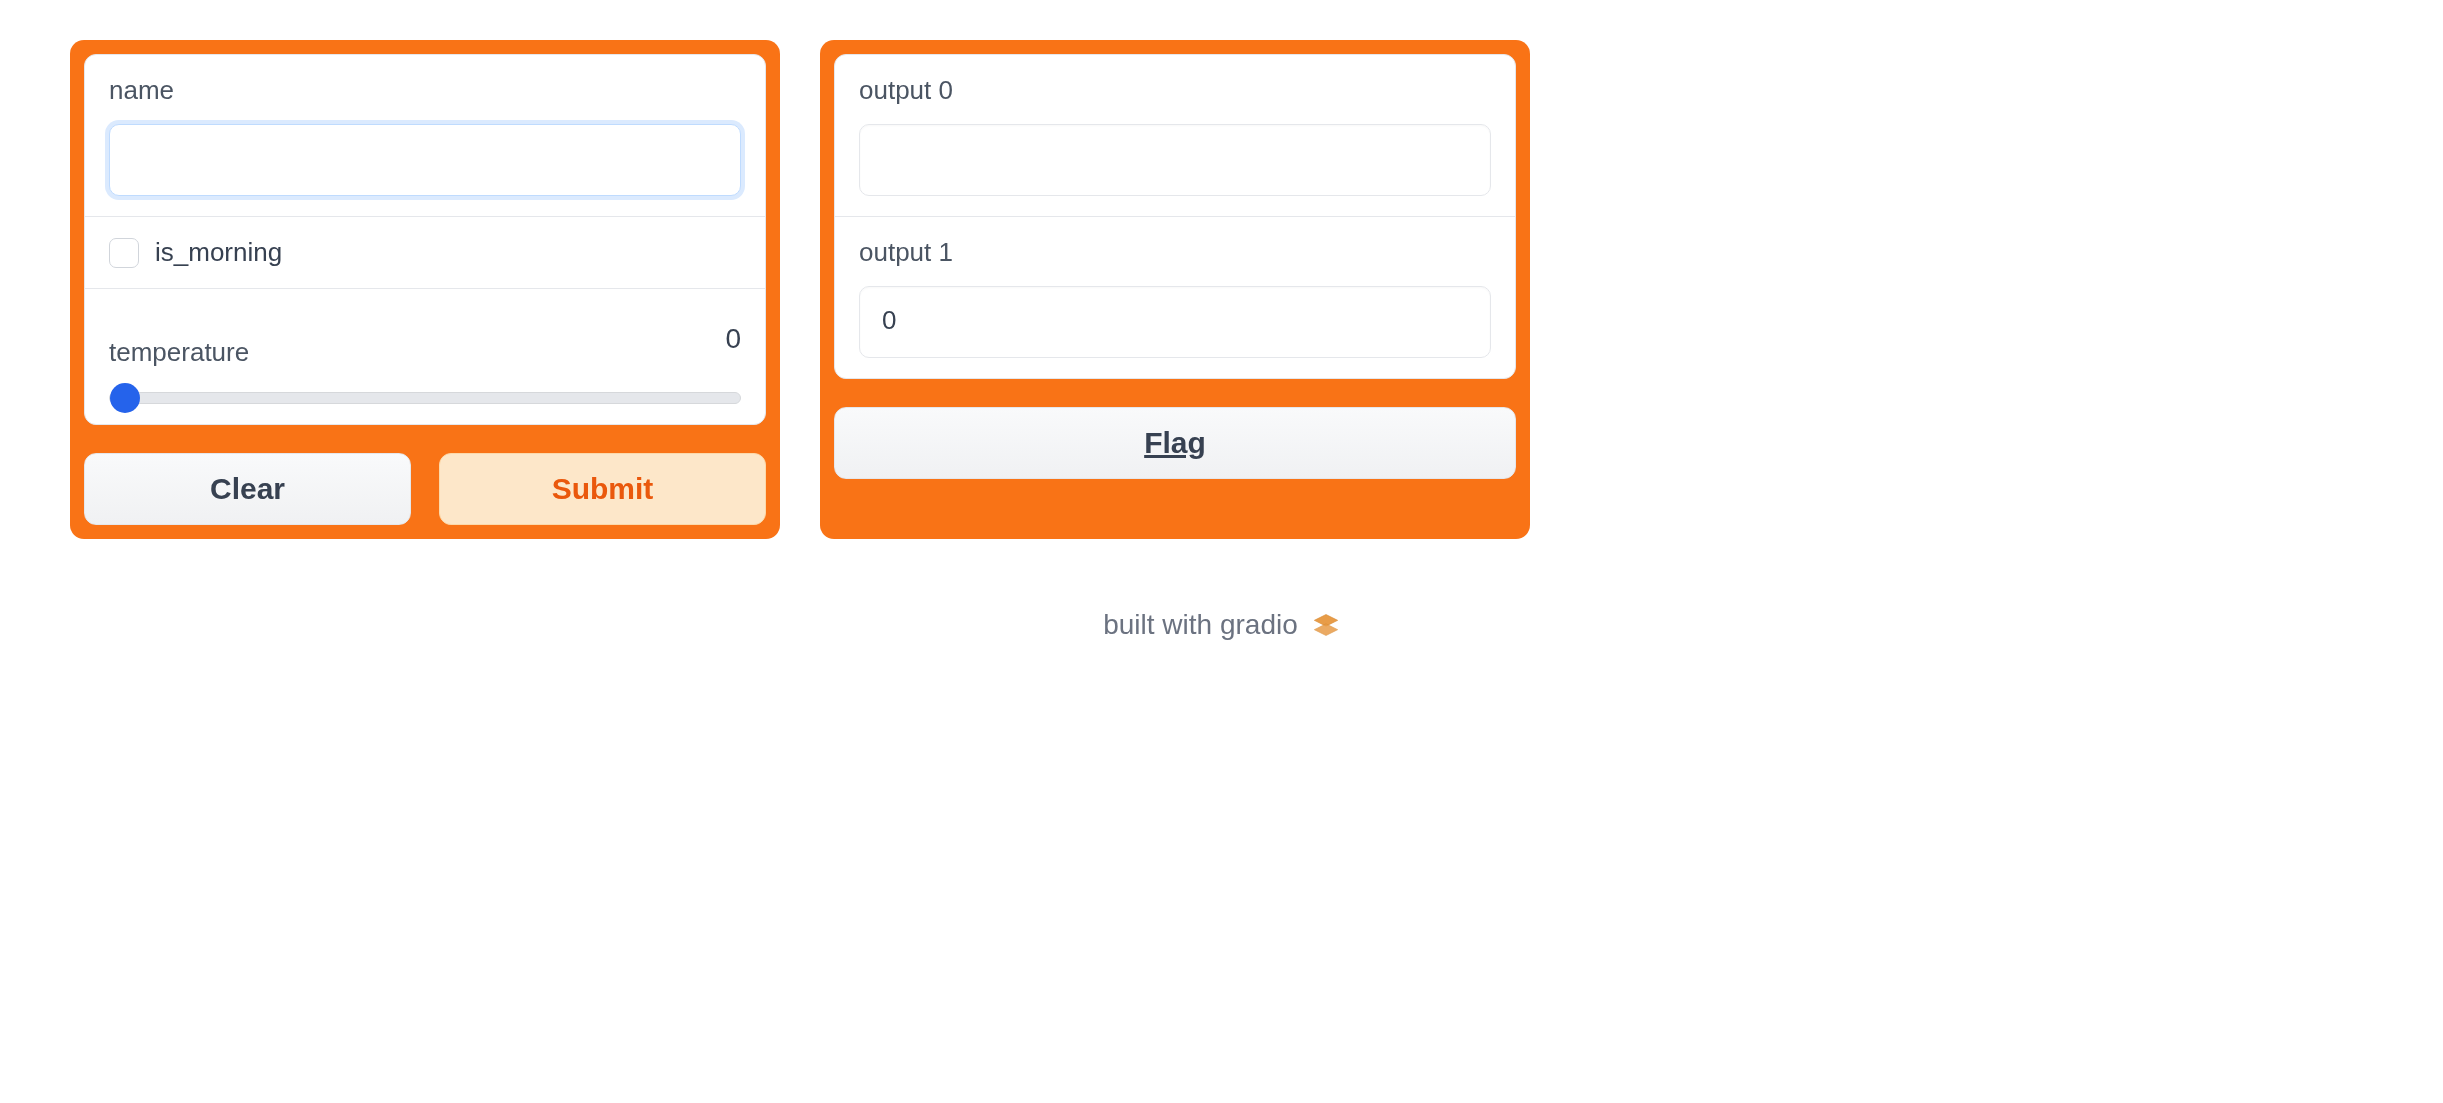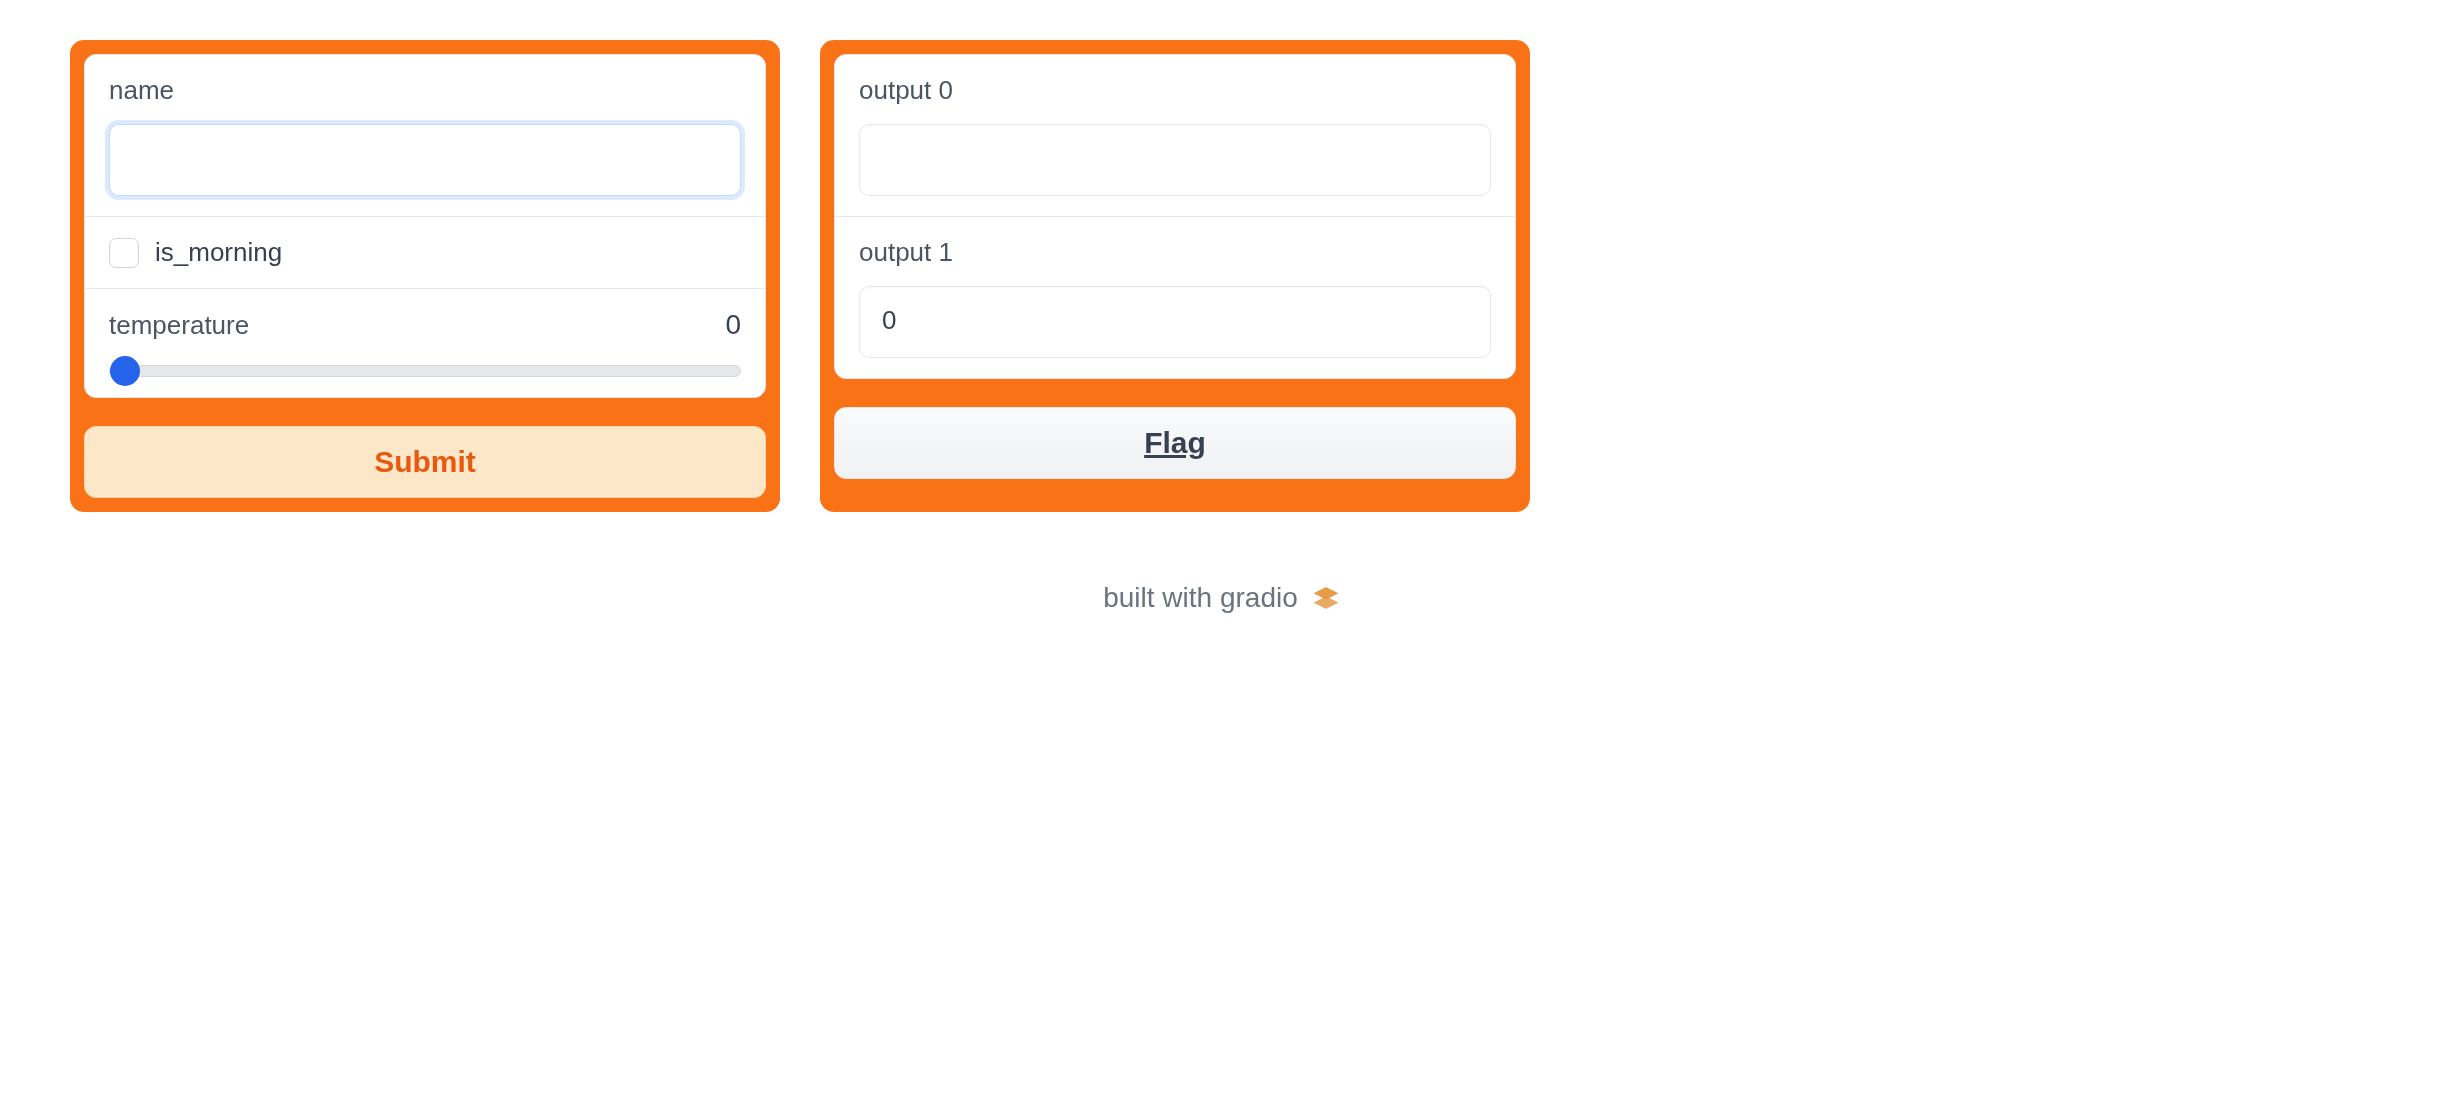--- a/index.html
+++ b/index.html
@@ -74,20 +74,21 @@
     }
     .slider-header {
       display: flex;
       justify-content: space-between;
       align-items: center;
       margin-bottom: 24px;
     }
     .slider-label {
       font-size: 26px;
       color: #4b5563;
+      margin-top: 28px;
     }
     .slider-value {
       font-size: 28px;
       color: #374151;
       font-weight: 500;
     }
     .slider-track {
       position: relative;
       height: 12px;
       background: #e5e7eb;
@@ -196,20 +197,21 @@
         <div class="slider-header">
           <span class="slider-label">temperature</span>
           <span class="slider-value">0</span>
         </div>
         <div class="slider-track">
           <div class="slider-thumb"></div>
         </div>
       </div>
     </div>
     <div class="button-row">
+      <button class="btn btn-clear">Clear</button>
       <button class="btn btn-submit">Submit</button>
     </div>
   </div>
 
   <div class="column">
     <div class="panel">
       <div class="panel-section">
         <span class="label">output 0</span>
         <div class="output-box"></div>
       </div>

